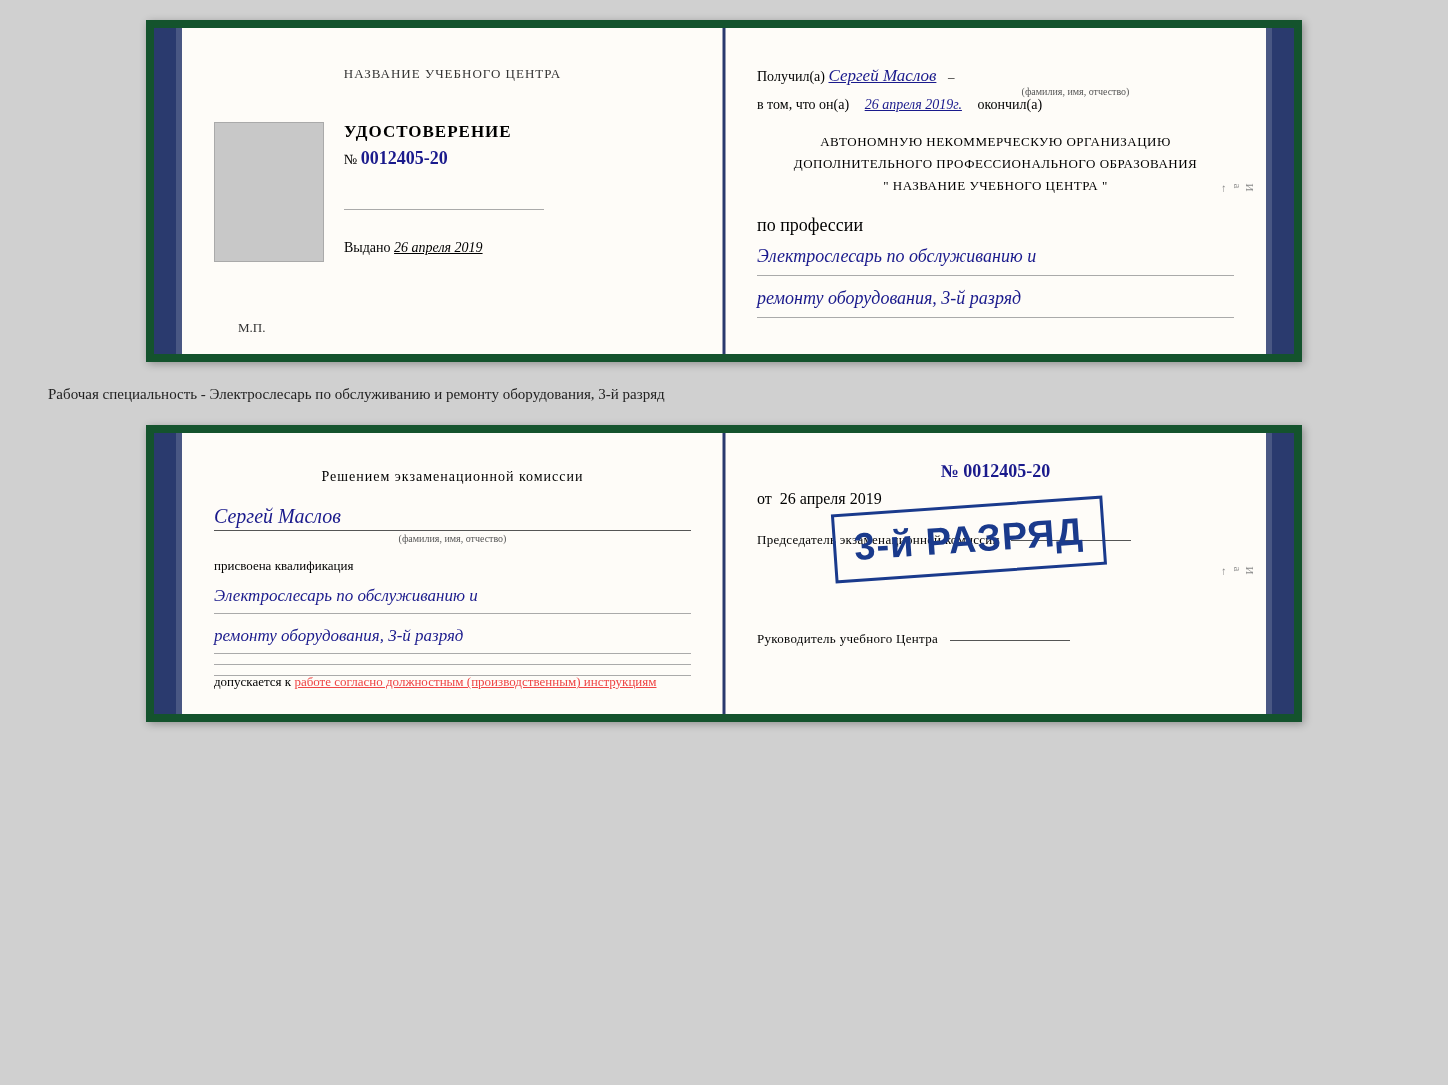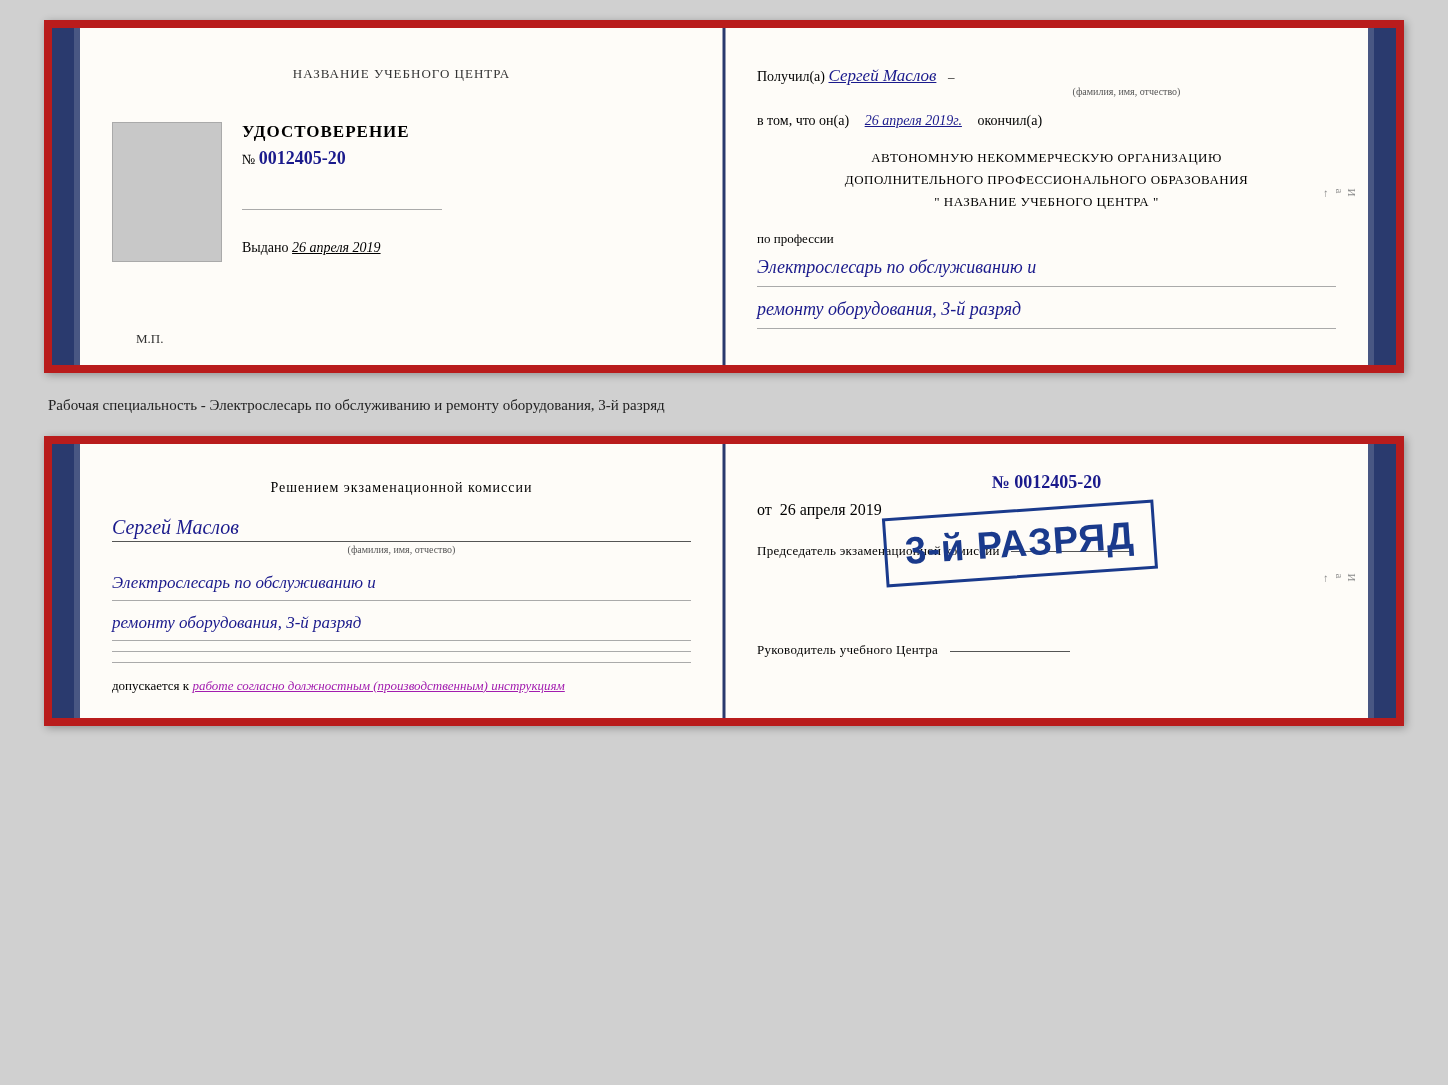--- a/index.html
+++ b/index.html
@@ -10,23 +10,23 @@
       min-height: 1085px;
       display: flex;
       flex-direction: column;
       align-items: center;
       padding: 20px 30px;
       gap: 16px;
     }
 
     
     .cert-card {
-      width: 1360px;
+      width: 1156px;
       background: #f5f0e8;
-      border: 8px solid #b91c1c;
+      border: 8px solid #14532d;
       display: flex;
       position: relative;
       box-shadow: 2px 2px 8px rgba(0,0,0,0.3);
     }
 
     .cert-card::after {
       content: '';
       position: absolute;
       left: 50%;
       top: 0;
@@ -110,21 +110,20 @@
       position: absolute;
       bottom: 18px;
       left: 56px;
       font-size: 13px;
       color: #333;
     }
 
     
     .recipient-line {
       font-size: 14px;
-      margin-bottom: 16px;
       margin-top: 10px;
     }
     .recipient-name {
       font-size: 17px;
       color: #1a1a8c;
       font-style: italic;
       text-decoration: underline;
       font-family: 'Segoe Script', 'Comic Sans MS', cursive;
     }
     .name-subtitle {
@@ -145,21 +144,21 @@
       font-size: 14px;
     }
     .org-block {
       font-size: 13px;
       text-align: center;
       line-height: 1.7;
       letter-spacing: 0.5px;
       margin-bottom: 18px;
     }
     .profession-label {
-      font-size: 13px;
+      font-size: 18px;
       margin-bottom: 6px;
     }
     .profession-handwritten {
       font-size: 18px;
       color: #1a1a8c;
       font-family: 'Segoe Script', 'Comic Sans MS', cursive;
       font-style: italic;
       line-height: 1.6;
     }
     .profession-line1, .profession-line2 {
@@ -209,23 +208,22 @@
       margin-bottom: 8px;
     }
     .admission-block {
       position: absolute;
       bottom: 24px;
       left: 32px;
       font-size: 13px;
       right: 20px;
     }
     .admission-text {
-      font-style: italic;
       text-decoration: underline;
-      color: #a21caf;
+      color: #ef4444;
       font-family: 'Segoe Script', 'Comic Sans MS', cursive;
       text-align: center;
     }
 
     
     .basis-title {
       font-size: 13px;
       letter-spacing: 1px;
       text-align: center;
       margin-bottom: 14px;
@@ -365,20 +363,21 @@
 <div class="between-label">Рабочая специальность - Электрослесарь по обслуживанию и ремонту оборудования, 3-й разряд</div>
 
 <div class="cert-card">
   <div class="inner-border"></div>
   <div class="spine-left"></div>
 
   <div class="page-left" style="position:relative;">
     <div class="commission-title">Решением экзаменационной  комиссии</div>
     <div class="person-name-hw">Сергей Маслов</div>
     <span class="fio-subtitle">(фамилия, имя, отчество)</span>
+    <div class="assigned-qual">присвоена квалификация</div>
     <div class="qual-text">
       <div class="qual-line1">Электрослесарь по обслуживанию и</div>
       <div class="qual-line2">ремонту оборудования, 3-й разряд</div>
     </div>
     <hr class="field-line">
     <hr class="field-line">
     <div class="admission-block">
       <span>допускается к</span>
       <span class="admission-text">работе согласно должностным (производственным) инструкциям</span>
     </div>

